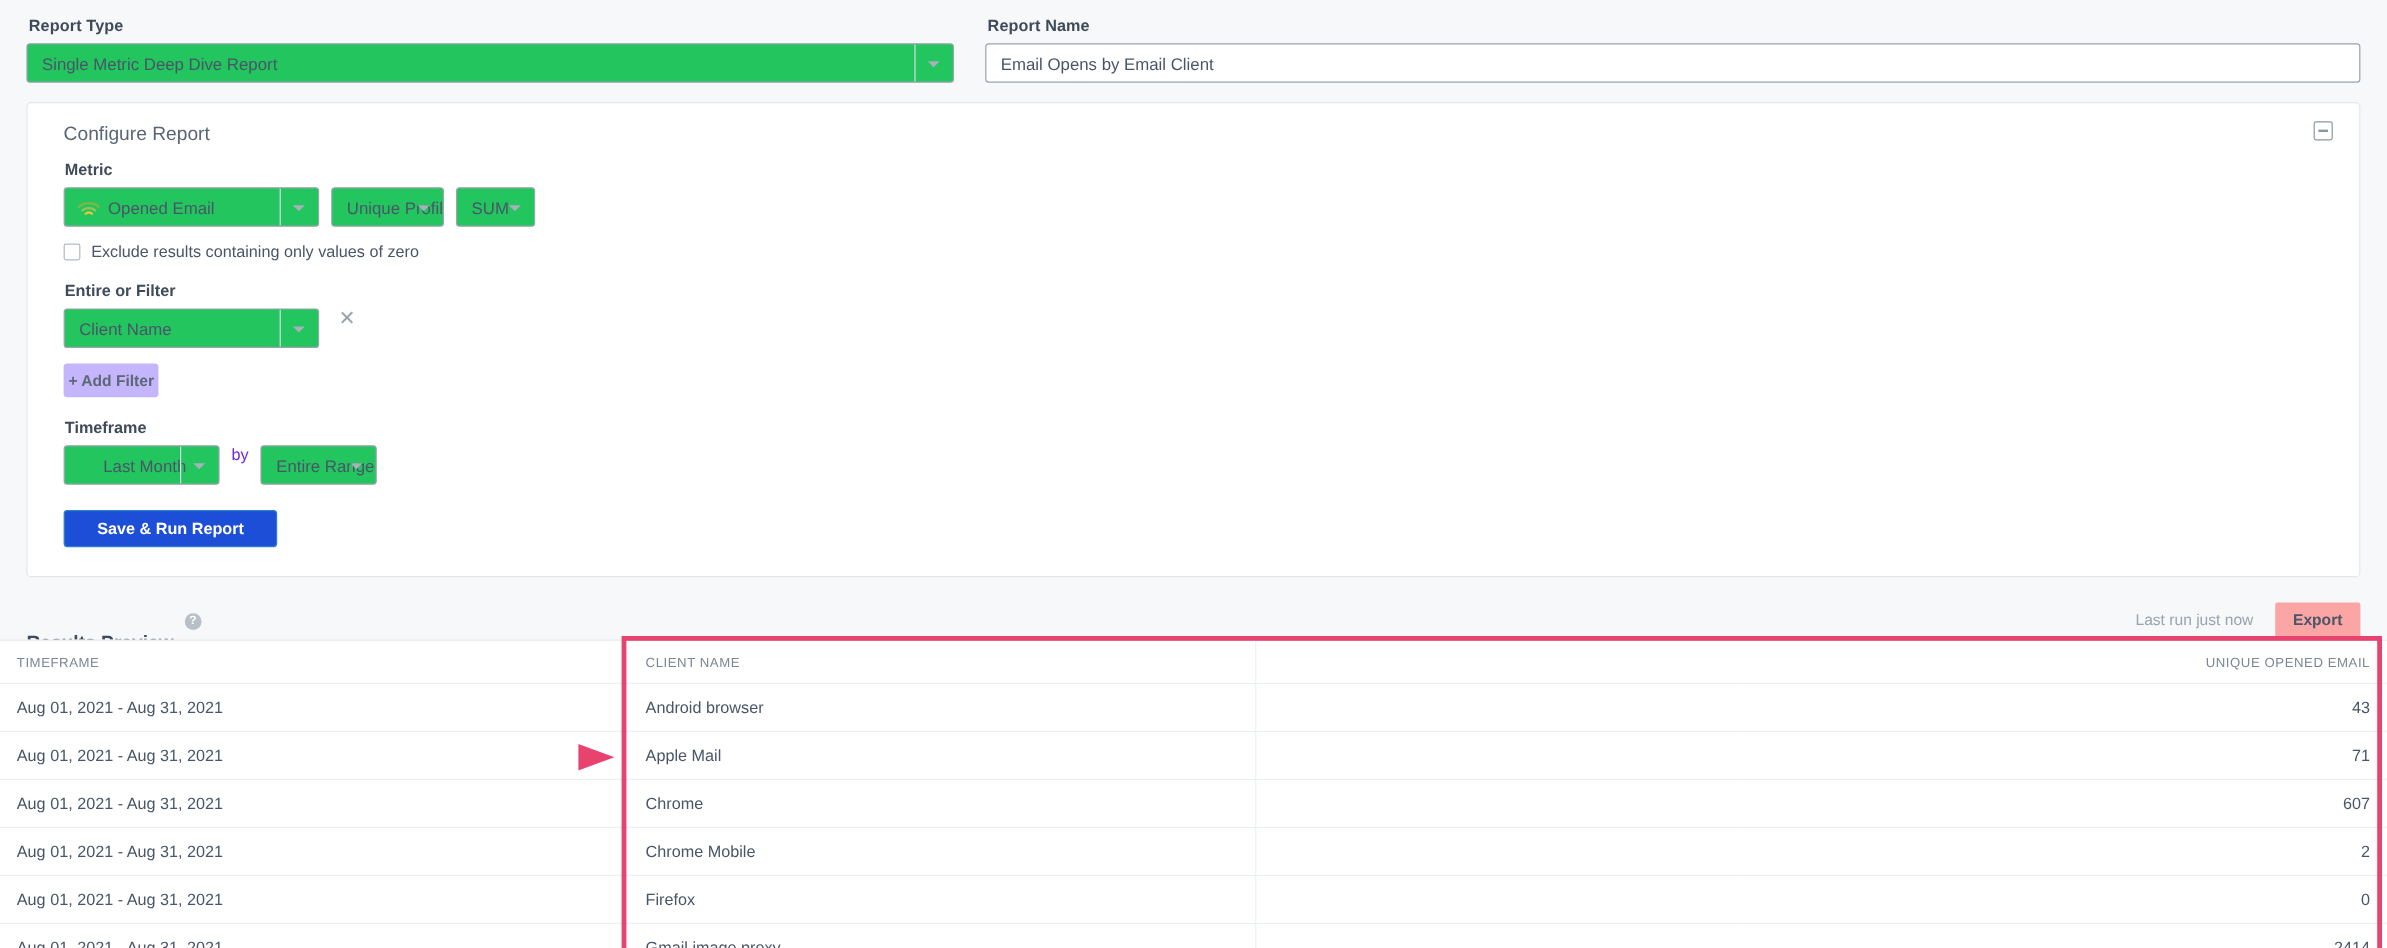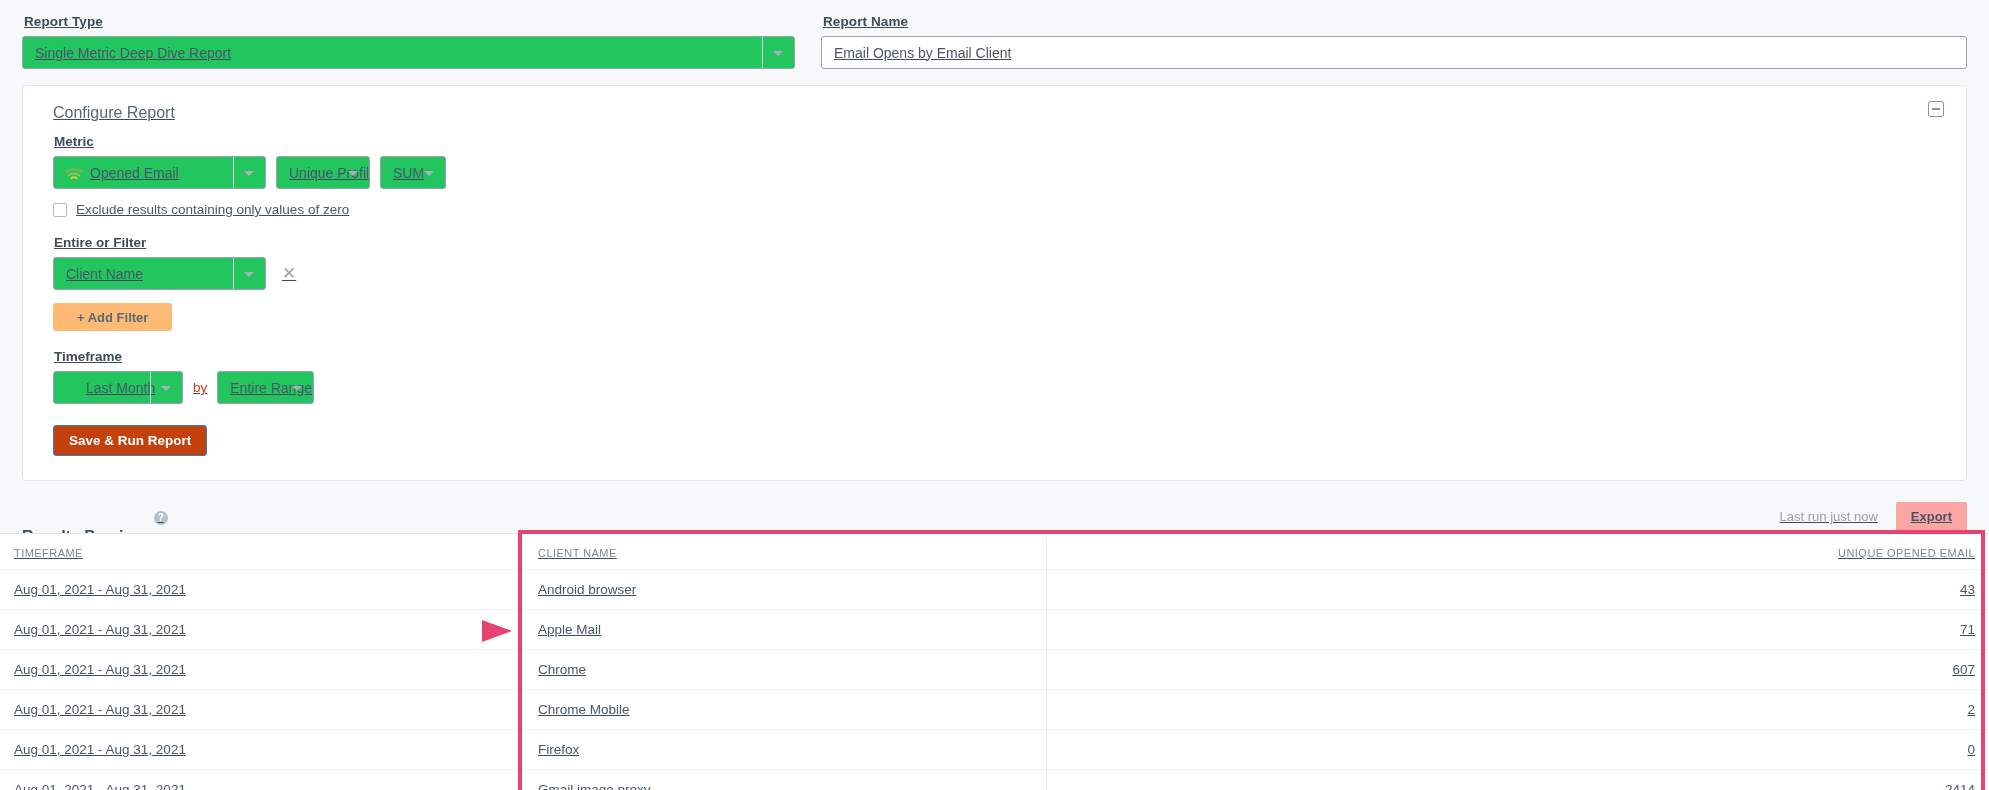--- a/index.html
+++ b/index.html
@@ -8,21 +8,21 @@
   body {
     width: 1989px;
     height: 790px;
     background: #f7f8fa;
     font-family: "Liberation Sans", sans-serif;
     color: #3f4b5b;
     overflow: hidden;
   }
 
   
-  .page { position: relative; width: 1989px; height: 790px; text-decoration: underline; }
+  .page { position: relative; width: 1989px; height: 790px; }
 
   .top-area {
     padding: 14px 22px 0 22px;
     background: #f7f8fa;
   }
 
   .field-row {
     display: flex;
     gap: 26px;
     align-items: flex-start;
@@ -121,21 +121,21 @@
   .card-body { padding: 12px 30px 0 30px; }
 
   .sub-label {
     font-size: 13.5px;
     font-weight: bold;
     color: #3f4b5b;
     margin: 0 0 7px 1px;
   }
   .section-gap { margin-top: 18px; }
 
-  .inline-row { display: flex; align-items: center; gap: 10px; }
+  .inline-row { display: flex; align-items: flex-start; gap: 10px; }
 
   .sb-metric { width: 213px; padding-left: 36px; }
   .sb-profiles { width: 94px; }
   .sb-sum { width: 66px; }
   .sb-group { width: 213px; }
   .sb-timeframe { width: 130px; padding-left: 32px; }
   .sb-by { width: 97px; }
 
   .metric-icon {
     position: absolute;
@@ -170,41 +170,41 @@
     margin-left: 6px;
     font-family: "Liberation Sans", sans-serif;
   }
 
   .btn-add-filter {
     margin-top: 13px;
     display: inline-flex;
     align-items: center;
     justify-content: center;
     height: 28px;
-    padding: 0 24px;
-    background: #fdba74;
+    padding: 0 4px;
+    background: #c4b5fd;
     border: 0;
     border-radius: 3px;
     font-size: 13px;
     font-weight: bold;
     color: #5d6875;
     cursor: pointer;
     font-family: "Liberation Sans", sans-serif;
   }
 
-  .by-text { font-size: 13.5px; color: #c2410c; }
+  .by-text { font-size: 13.5px; color: #6d28d9; }
 
   .btn-primary {
     margin-top: 21px;
     display: inline-flex;
     align-items: center;
     justify-content: center;
     height: 31px;
-    padding: 0 15px;
-    background: #c2410c;
+    padding: 0 27px;
+    background: #1d4ed8;
     border: 1px solid #2f7ec9;
     border-radius: 3px;
     color: #ffffff;
     font-size: 13.5px;
     font-weight: bold;
     cursor: pointer;
     font-family: "Liberation Sans", sans-serif;
   }
 
   

